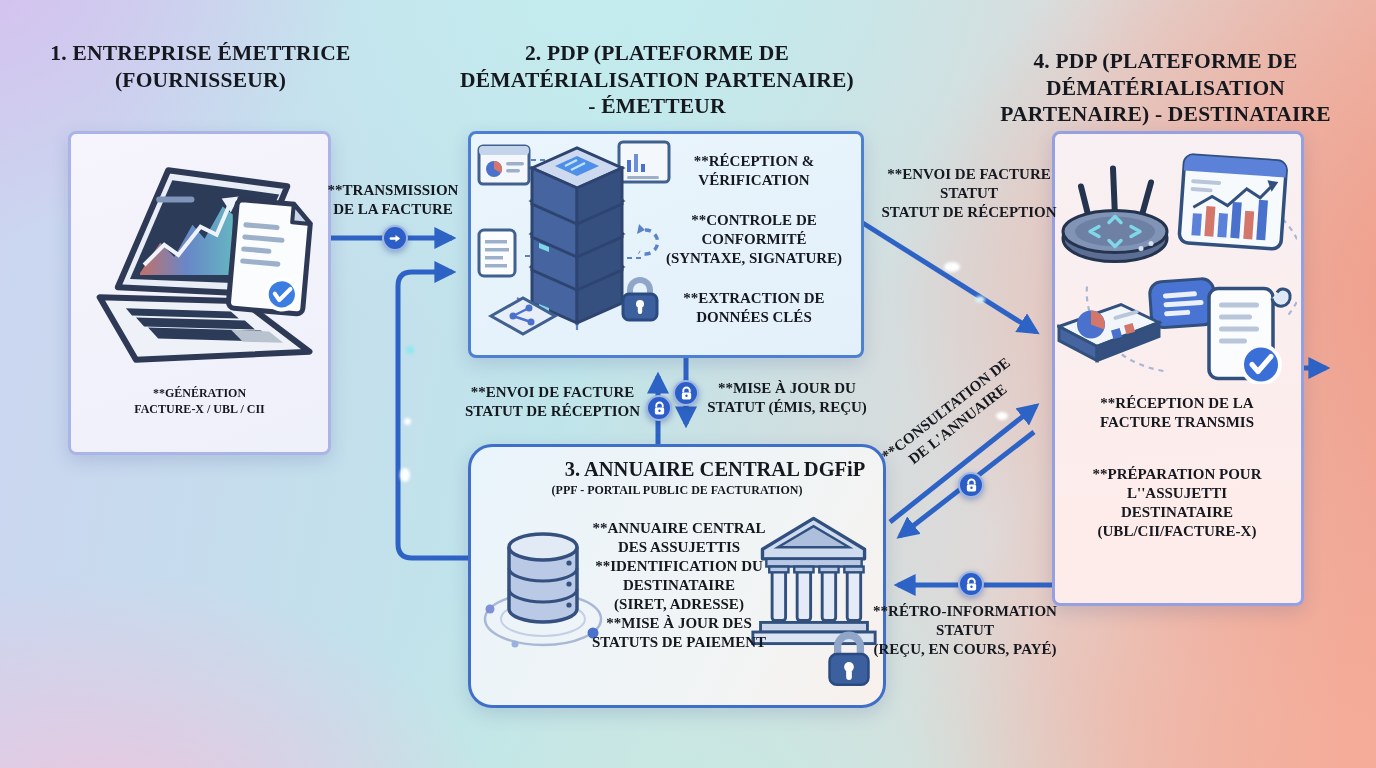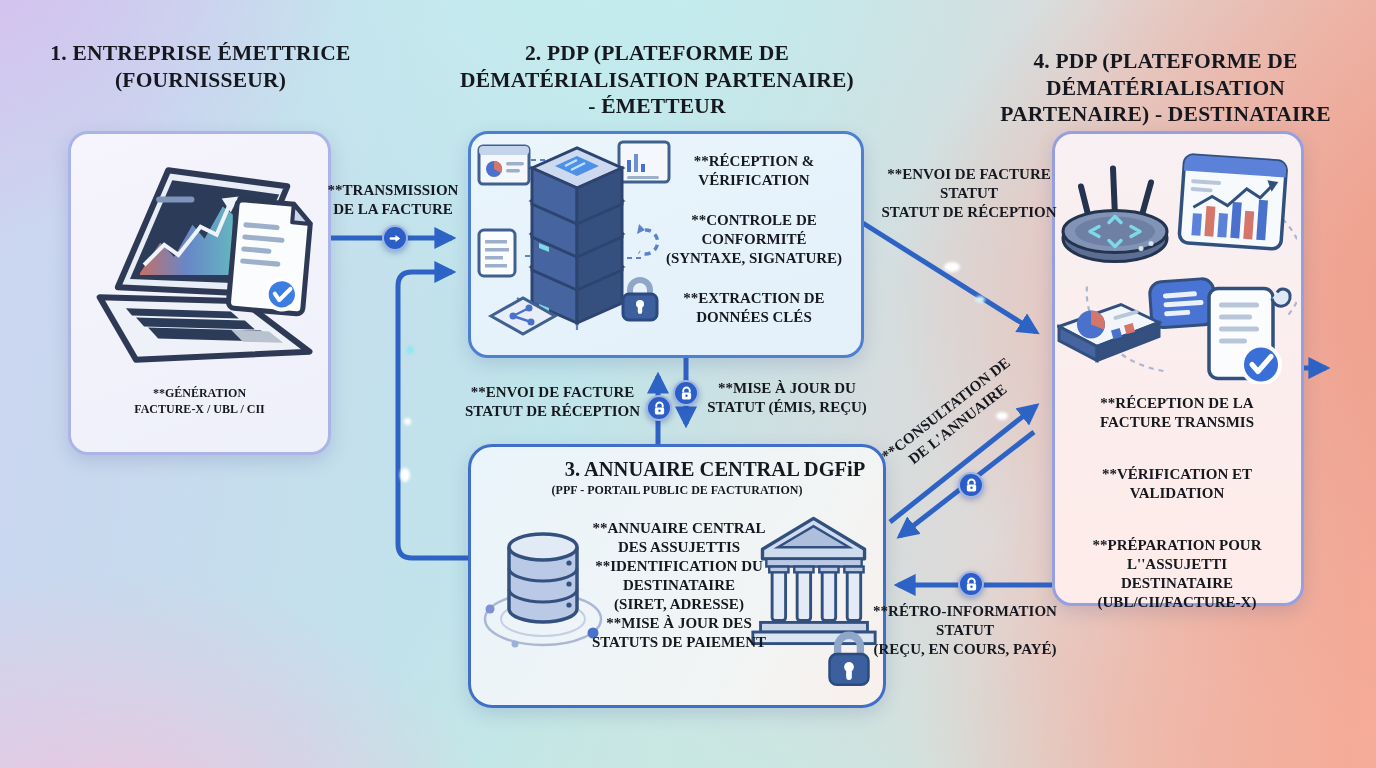--- a/index.html
+++ b/index.html
@@ -9,21 +9,21 @@
     background:
       radial-gradient(760px 520px at -4% -6%, #d5bfee 0%, rgba(213,191,238,0) 55%),
       radial-gradient(720px 520px at 8% 112%, #efc3dd 0%, rgba(239,195,221,0) 55%),
       radial-gradient(980px 720px at 109% 38%, #f09c88 0%, rgba(240,156,136,0) 62%),
       radial-gradient(900px 640px at 104% 96%, #f5ab97 0%, rgba(245,171,151,0) 58%),
       radial-gradient(860px 620px at 44% -4%, #c4ecee 0%, rgba(196,236,238,0) 62%),
       radial-gradient(760px 560px at 52% 108%, #c8e9e2 0%, rgba(200,233,226,0) 55%),
       linear-gradient(100deg,#ccd4f0 0%,#bfe5ea 42%,#dfd9d8 72%,#f2af9e 100%);
   }
   .arrow-layer{position:absolute;left:0;top:0;z-index:1;}
-  .box{position:absolute;z-index:2;border-radius:20px;box-shadow:0 6px 18px rgba(60,80,140,.18);}
+  .box{position:absolute;z-index:2;border-radius:8px;box-shadow:0 6px 18px rgba(60,80,140,.18);}
   .box1{left:68px;top:131px;width:257px;height:318px;background:linear-gradient(160deg,#f6f4fc,#eef0fa);border:3px solid #aab4e6;}
   .box2{left:468px;top:131px;width:390px;height:221px;background:linear-gradient(160deg,#eaf5fc,#e3f0fa);border:3px solid #4d7fd2;}
   .box3{left:468px;top:444px;width:412px;height:258px;background:linear-gradient(120deg,#e9f4fb 0%,#f2f4f4 70%,#f8f0ec 100%);border:3px solid #3f6fc8;border-radius:24px;}
   .box4{left:1052px;top:131px;width:246px;height:469px;background:linear-gradient(175deg,#f8f0f3 0%,#fdecea 80%);border:3px solid #94a0e0;}
   .illus{position:absolute;}
   .col-title,.edge-label,.caption,.item,.bx-title,.bx-sub{
     color:#15181f;font-weight:700;text-align:center;white-space:pre-line;z-index:3;position:absolute;
   }
   .col-title{font-size:21.5px;line-height:1.24;letter-spacing:.2px;}
   .bx-title{font-size:20.5px;line-height:1.2;left:0;width:100%;}
@@ -304,22 +304,20 @@
           <rect x="10" y="42" width="33" height="5" rx="2.5" fill="#b9c6da"></rect>
           <rect x="10" y="54" width="40" height="5" rx="2.5" fill="#b9c6da"></rect>
           <rect x="10" y="66" width="28" height="5" rx="2.5" fill="#b9c6da"></rect>
         <circle cx="52" cy="92" r="19" fill="#3b6fd8" stroke="#ffffff" stroke-width="4"></circle>
         <path d="M43,92 l6,7 13,-15" stroke="#ffffff" stroke-width="5" fill="none" stroke-linecap="round" stroke-linejoin="round"></path>
       </g>
     </svg>
     <div class="items" style="left:8px;top:260px;width:228px;gap:33px;">
       <div class="item">**RÉCEPTION DE LA
 FACTURE TRANSMIS</div>
-      <div class="item">**VÉRIFICATION ET
-VALIDATION</div>
       <div class="item">**PRÉPARATION POUR
 L''ASSUJETTI
 DESTINATAIRE
 (UBL/CII/FACTURE-X)</div>
     </div>
   </section>
 
   <div class="edge-label" style="left:318px;top:181px;width:150px;">**TRANSMISSION
 DE LA FACTURE</div>
   <div class="edge-label" style="left:860px;top:165px;width:218px;">**ENVOI DE FACTURE

